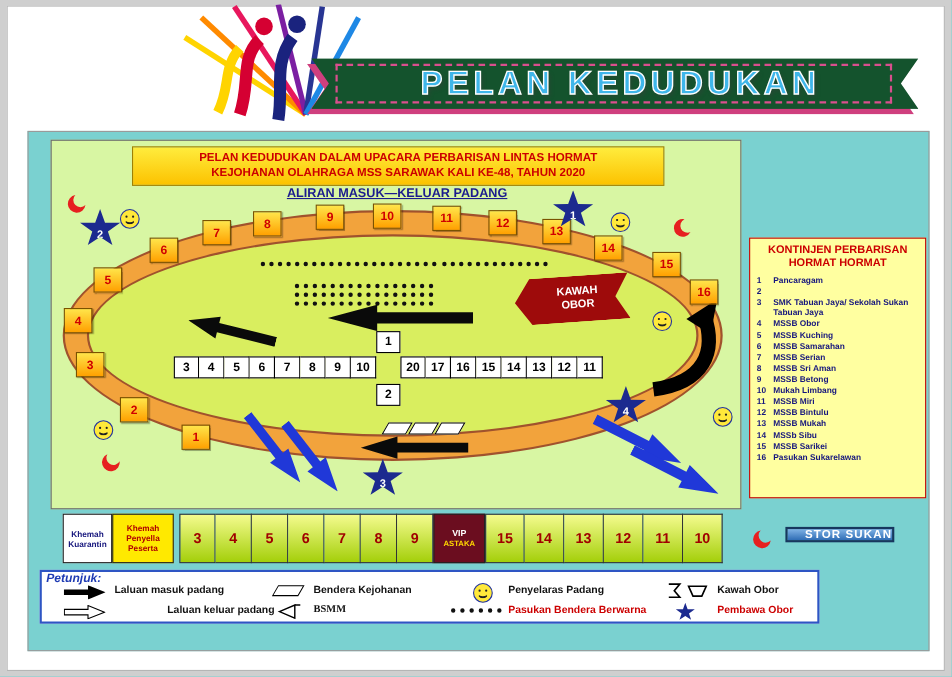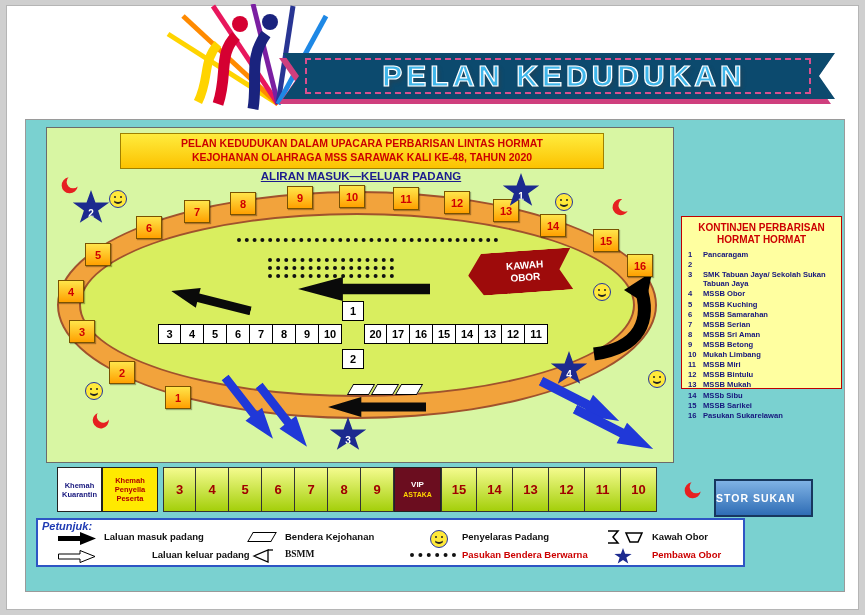--- a/index.html
+++ b/index.html
@@ -3,21 +3,21 @@
 <meta charset="utf-8">
 <style>
   html,body{margin:0;padding:0;}
   body{width:865px;height:615px;background:#cfcfcf;font-family:"Liberation Sans",sans-serif;}
   .page{position:relative;width:865px;height:615px;overflow:hidden;}
   .sheet{position:absolute;left:6px;top:5px;width:851px;height:603px;background:#fff;border:1px solid #b5b5b5;}
 
   
   .banner-back{position:absolute;left:279px;top:58px;width:552px;height:46px;background:#cf3f7e;
     clip-path:polygon(0 0,100% 0,calc(100% - 16px) 50%,100% 100%,0 100%,16px 50%);}
-  .banner{position:absolute;left:283px;top:53px;width:552px;height:46px;background:#0c4a6e;
+  .banner{position:absolute;left:283px;top:53px;width:552px;height:46px;background:#14532d;
     clip-path:polygon(0 0,100% 0,calc(100% - 16px) 50%,100% 100%,0 100%,16px 50%);}
   .banner-dash{position:absolute;left:22px;right:24px;top:5px;bottom:5px;border:2px dashed #d94f8e;}
   .banner-title{position:absolute;left:0;top:0;width:100%;height:100%;display:flex;align-items:center;justify-content:center;
     padding-left:10px;box-sizing:border-box;font-size:30px;font-weight:bold;letter-spacing:4px;color:#3fb6ea;
     -webkit-text-stroke:1.2px #ffffff;text-shadow:2px 3px 4px rgba(60,60,60,.45);}
   .runners{position:absolute;left:158px;top:4px;}
 
   
   .board{position:absolute;left:25px;top:119px;width:820px;height:473px;background:#7ad1d0;border:1px solid #9a9a9a;box-sizing:border-box;}
   .field{position:absolute;left:46px;top:127px;width:628px;height:336px;background:#d8f6a3;border:1px solid #6b6b6b;box-sizing:border-box;}
@@ -63,38 +63,38 @@
   .ctable{position:absolute;display:flex;z-index:6;}
   .ctable .cell{width:23px;height:20px;background:#fff;border:1px solid #000;border-left:none;
     display:flex;align-items:center;justify-content:center;font-weight:bold;font-size:11px;color:#000;box-sizing:border-box;}
   .ctable .cell:first-child{border-left:1px solid #000;}
   .cbox{position:absolute;width:22px;height:20px;background:#fff;border:1px solid #000;box-sizing:border-box;
     display:flex;align-items:center;justify-content:center;font-weight:bold;font-size:11px;z-index:6;}
 
   .wflag{position:absolute;width:20px;height:9px;background:#fff;border:1px solid #000;transform:skewX(-30deg);z-index:6;}
 
   
-  .panel{position:absolute;left:681px;top:216px;width:161px;height:173px;background:#ffffa0;border:1.5px solid #c00000;
+  .panel{position:absolute;left:681px;top:216px;width:161px;height:237px;background:#ffffa0;border:1.5px solid #c00000;
     box-sizing:border-box;padding:5px 6px;z-index:5;}
   .panel-title{color:#cc0000;font-weight:bold;font-size:10px;text-align:center;line-height:1.2;margin-bottom:4px;}
   .krow{display:flex;color:#16167d;font-weight:bold;font-size:7.6px;line-height:1.2;margin-bottom:1px;}
   .knum{width:15px;flex:0 0 15px;}
   .klabel{flex:1;}
 
   
   .bbox{position:absolute;top:467px;height:45px;box-sizing:border-box;border:1.5px solid #222;
     display:flex;align-items:center;justify-content:center;text-align:center;font-weight:bold;z-index:6;}
   .bnum-row{position:absolute;top:467px;display:flex;z-index:6;}
   .bnum{width:33px;height:45px;background:linear-gradient(#f4fb8e,#a4cf0a);border:1px solid #333;border-left:none;
     display:flex;align-items:center;justify-content:center;font-weight:bold;font-size:13px;color:#a00000;box-sizing:border-box;}
   .bnum:first-child{border-left:1px solid #333;}
   .bnum.wide{width:36px;}
 
-  .stor{position:absolute;left:714px;top:479px;width:99px;height:38px;background:linear-gradient(#7fb2e5,#2f6db5);
-    border:2px solid #17375e;box-sizing:border-box;display:flex;align-items:center;justify-content:flex-start;
+  .stor{position:absolute;left:714px;top:479px;width:99px;height:14px;background:linear-gradient(#7fb2e5,#2f6db5);
+    border:2px solid #17375e;box-sizing:border-box;display:flex;align-items:center;justify-content:flex-end;
     color:#fff;font-weight:bold;font-size:10.5px;letter-spacing:1px;z-index:6;}
 
   
   .legend{position:absolute;left:36px;top:518px;width:709px;height:49px;background:#fff;border:2px solid #2e55c4;box-sizing:border-box;z-index:6;}
   .petunjuk{position:absolute;left:42px;top:520px;color:#1f3bb3;font-weight:bold;font-style:italic;font-size:11px;z-index:7;}
   .llabel{position:absolute;font-weight:bold;font-size:9.5px;color:#111;z-index:7;white-space:nowrap;}
   .llabel.red{color:#cc0000;}
   .licon{position:absolute;z-index:7;}
   .flagpar{width:24px;height:10px;background:#fff;border:1.5px solid #000;transform:skewX(-30deg);box-sizing:border-box;}
   .dots-icon{width:46px;height:0;border-top:4px dotted #111;}

